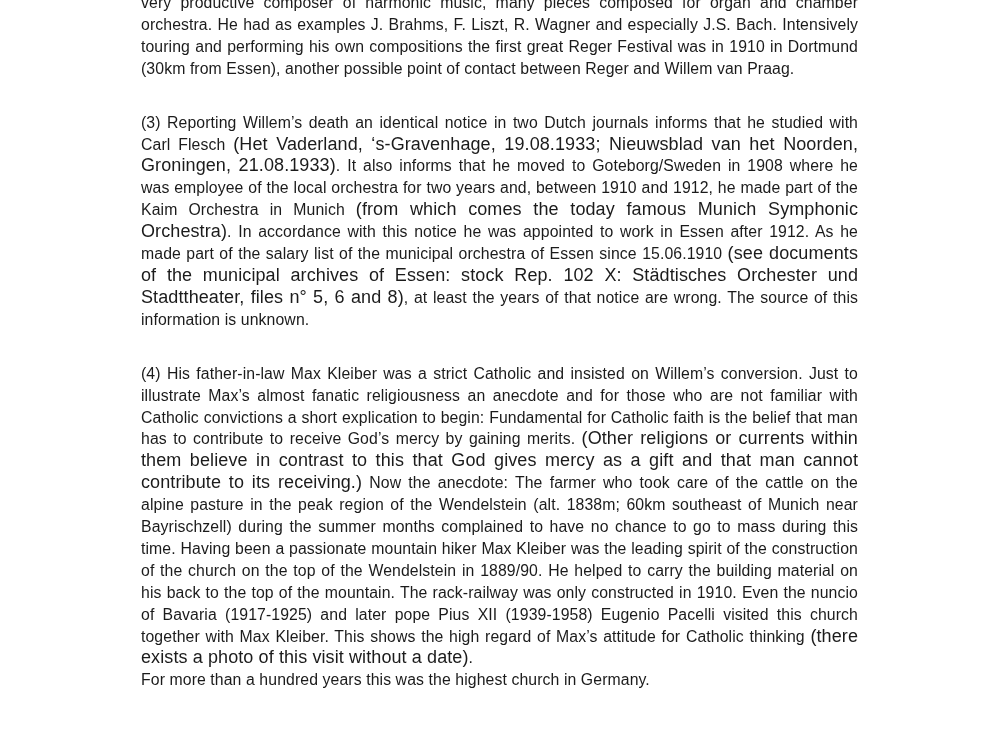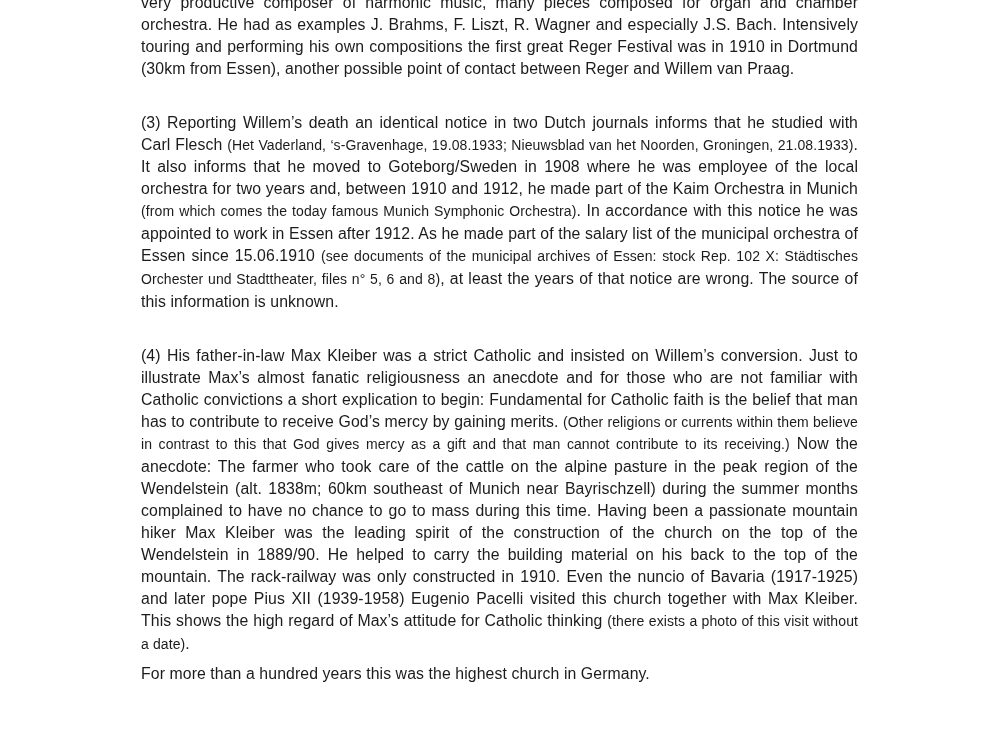--- a/index.html
+++ b/index.html
@@ -30,24 +30,24 @@
     font-size: 15.8px;
     line-height: 21.9px;
     text-align: justify;
     text-justify: inter-word;
     letter-spacing: 0.1px;
   }
   .block + .block {
     margin-top: 32px;
   }
   .block.tight {
-    margin-top: 8px;
+    margin-top: 0;
   }
   .small {
-    font-size: 14px;
+    font-size: 18px;
   }
   .underline {
     text-underline-offset: 2px;
   }
 </style>
 </head>
 <body>
 
 <div class="page">
   <div class="doc-body">

